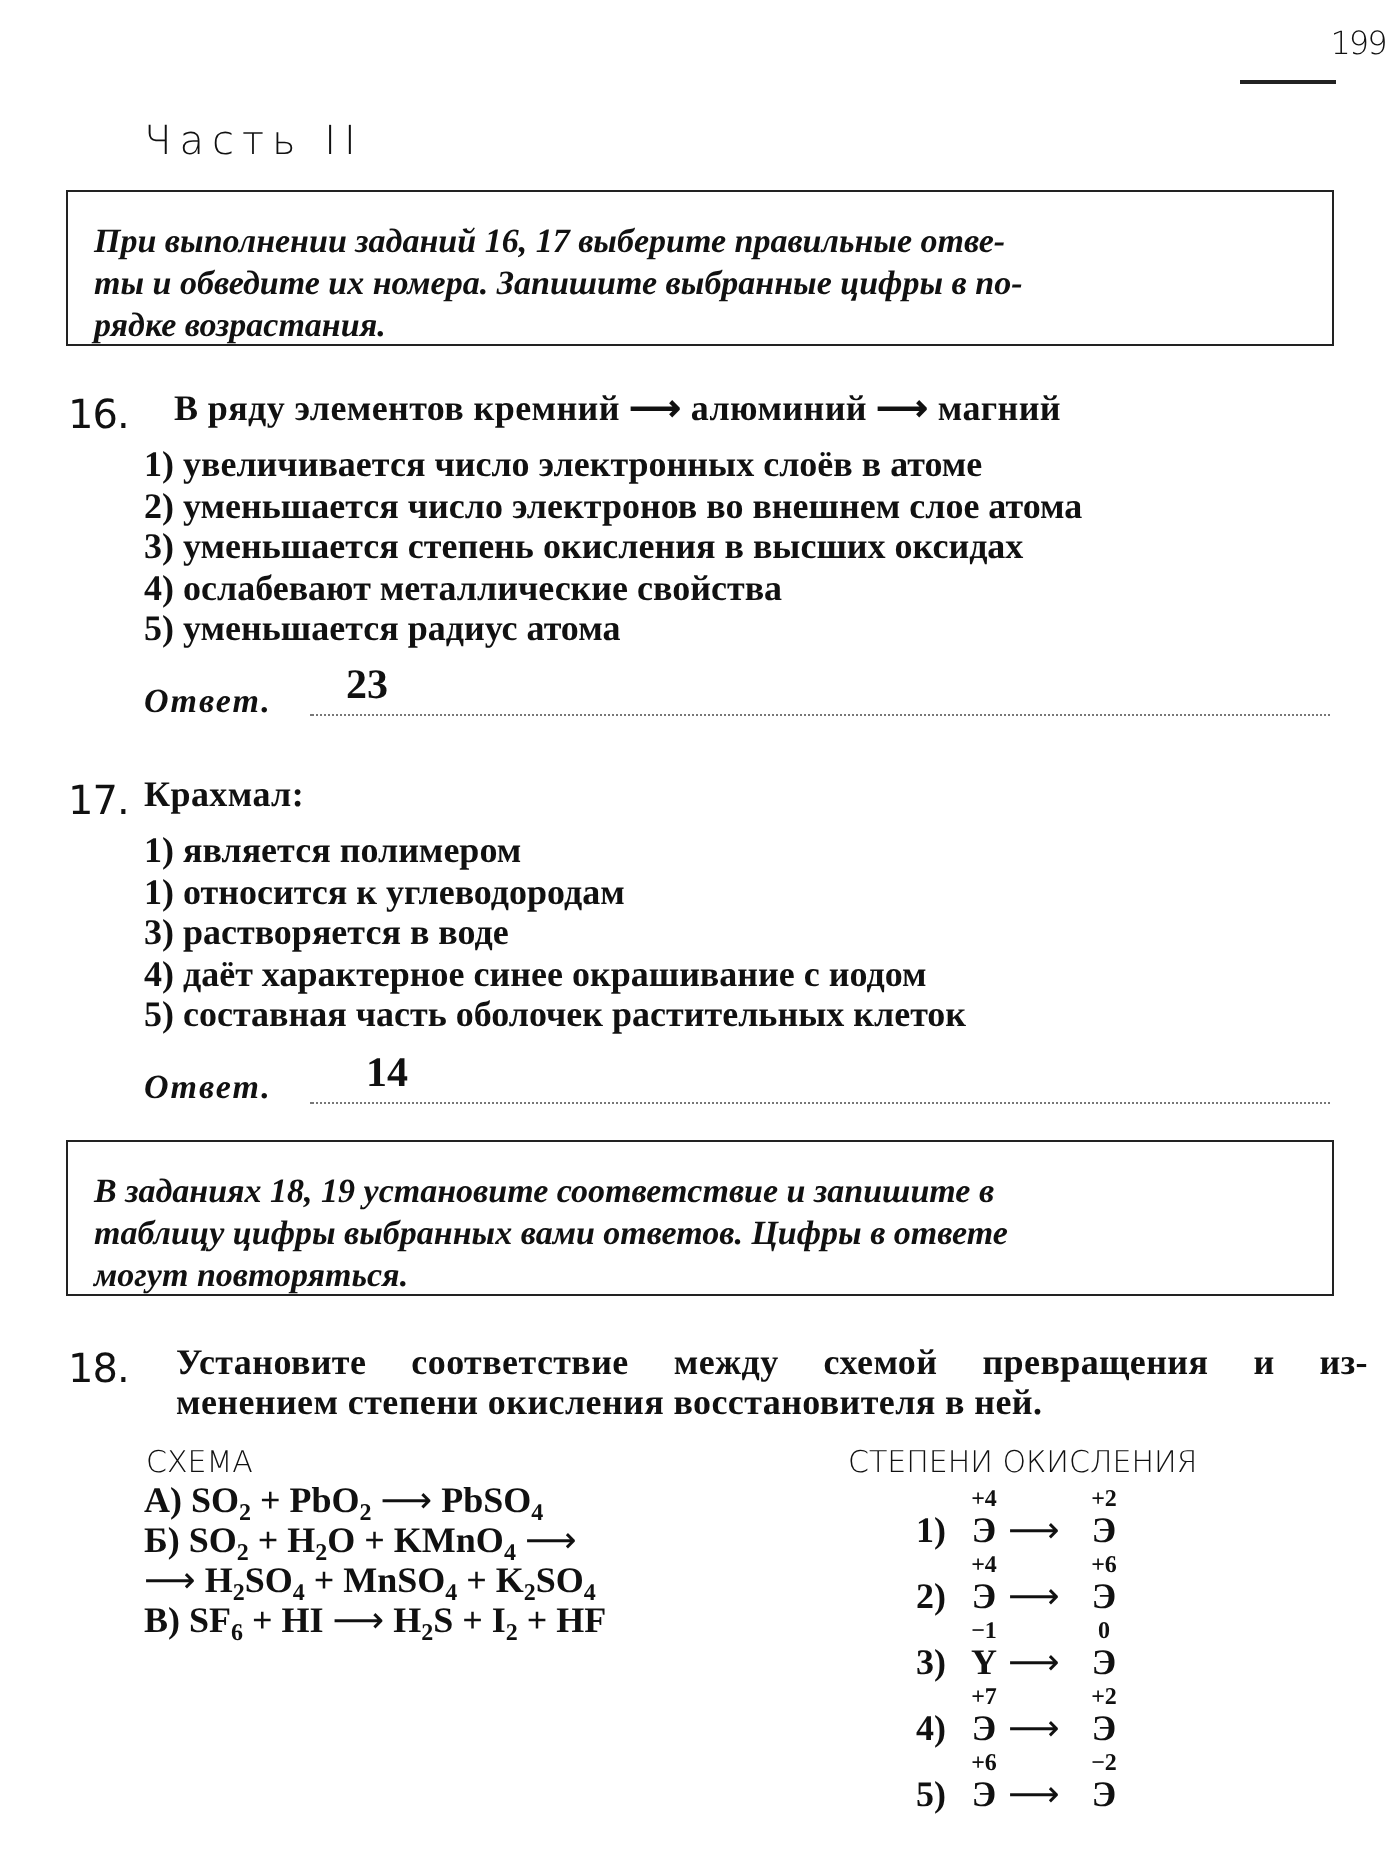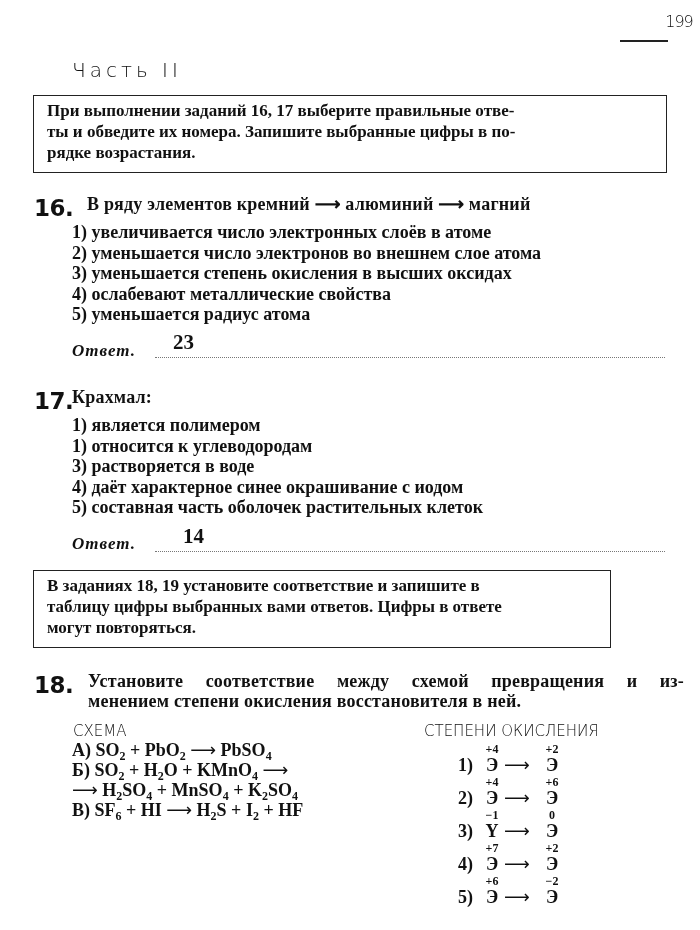--- a/index.html
+++ b/index.html
@@ -4,25 +4,25 @@
 <style>
   html, body { margin: 0; padding: 0; background: #ffffff; }
   body { width: 700px; height: 930px; position: relative; overflow: hidden; color: #111; font-family: "DejaVu Serif", "Liberation Serif", serif; }
   .abs { position: absolute; }
 
   .page-num { left: 656px; top: 12px; width: 46px; text-align: center; font-family: "DejaVu Sans", sans-serif; font-size: 16px; letter-spacing: -1px; font-weight: 300; }
   .page-rule { left: 620px; top: 40px; width: 48px; height: 2px; background: #222; }
 
   .part-title { left: 72px; top: 58px; font-family: "DejaVu Sans", sans-serif; font-size: 20px; letter-spacing: 4px; font-weight: 300; }
 
-  .instr-box { border: 1.5px solid #222; box-sizing: border-box; padding: 4px 12px 6px 13px; font-family: "Liberation Serif", "DejaVu Serif", serif; font-weight: bold; font-size: 17px; line-height: 21px; text-align: justify; }
+  .instr-box { border: 1.5px solid #222; box-sizing: border-box; padding: 14px 12px 6px 13px; font-family: "Liberation Serif", "DejaVu Serif", serif; font-style: italic; font-weight: bold; font-size: 17px; line-height: 21px; text-align: justify; }
   .box1 { left: 33px; top: 95px; width: 634px; height: 78px; }
-  .box2 { left: 33px; top: 570px; width: 578px; height: 78px; }
+  .box2 { left: 33px; top: 570px; width: 634px; height: 78px; }
 
-  .task-num { font-family: "DejaVu Sans", sans-serif; font-weight: bold; font-size: 23px; letter-spacing: -0.5px; }
+  .task-num { font-family: "DejaVu Sans", sans-serif; font-weight: normal; font-size: 20px; letter-spacing: -0.5px; }
   .task-text { font-family: "Liberation Serif", serif; font-weight: bold; font-size: 18px; line-height: 20px; letter-spacing: 0.2px; }
 
   .opts { font-family: "Liberation Serif", serif; font-weight: bold; font-size: 18px; line-height: 20.5px; }
   .opt { white-space: nowrap; }
 
   .answer-label { font-family: "Liberation Serif", serif; font-style: italic; font-weight: bold; font-size: 17px; letter-spacing: 1px; }
   .answer-line { height: 0; border-bottom: 1px dotted #777; }
   .answer-val { font-family: "Liberation Serif", serif; font-weight: bold; font-size: 21px; }
 
   .col-head { font-family: "DejaVu Sans", sans-serif; font-size: 15px; font-weight: 300; letter-spacing: 0px; }

